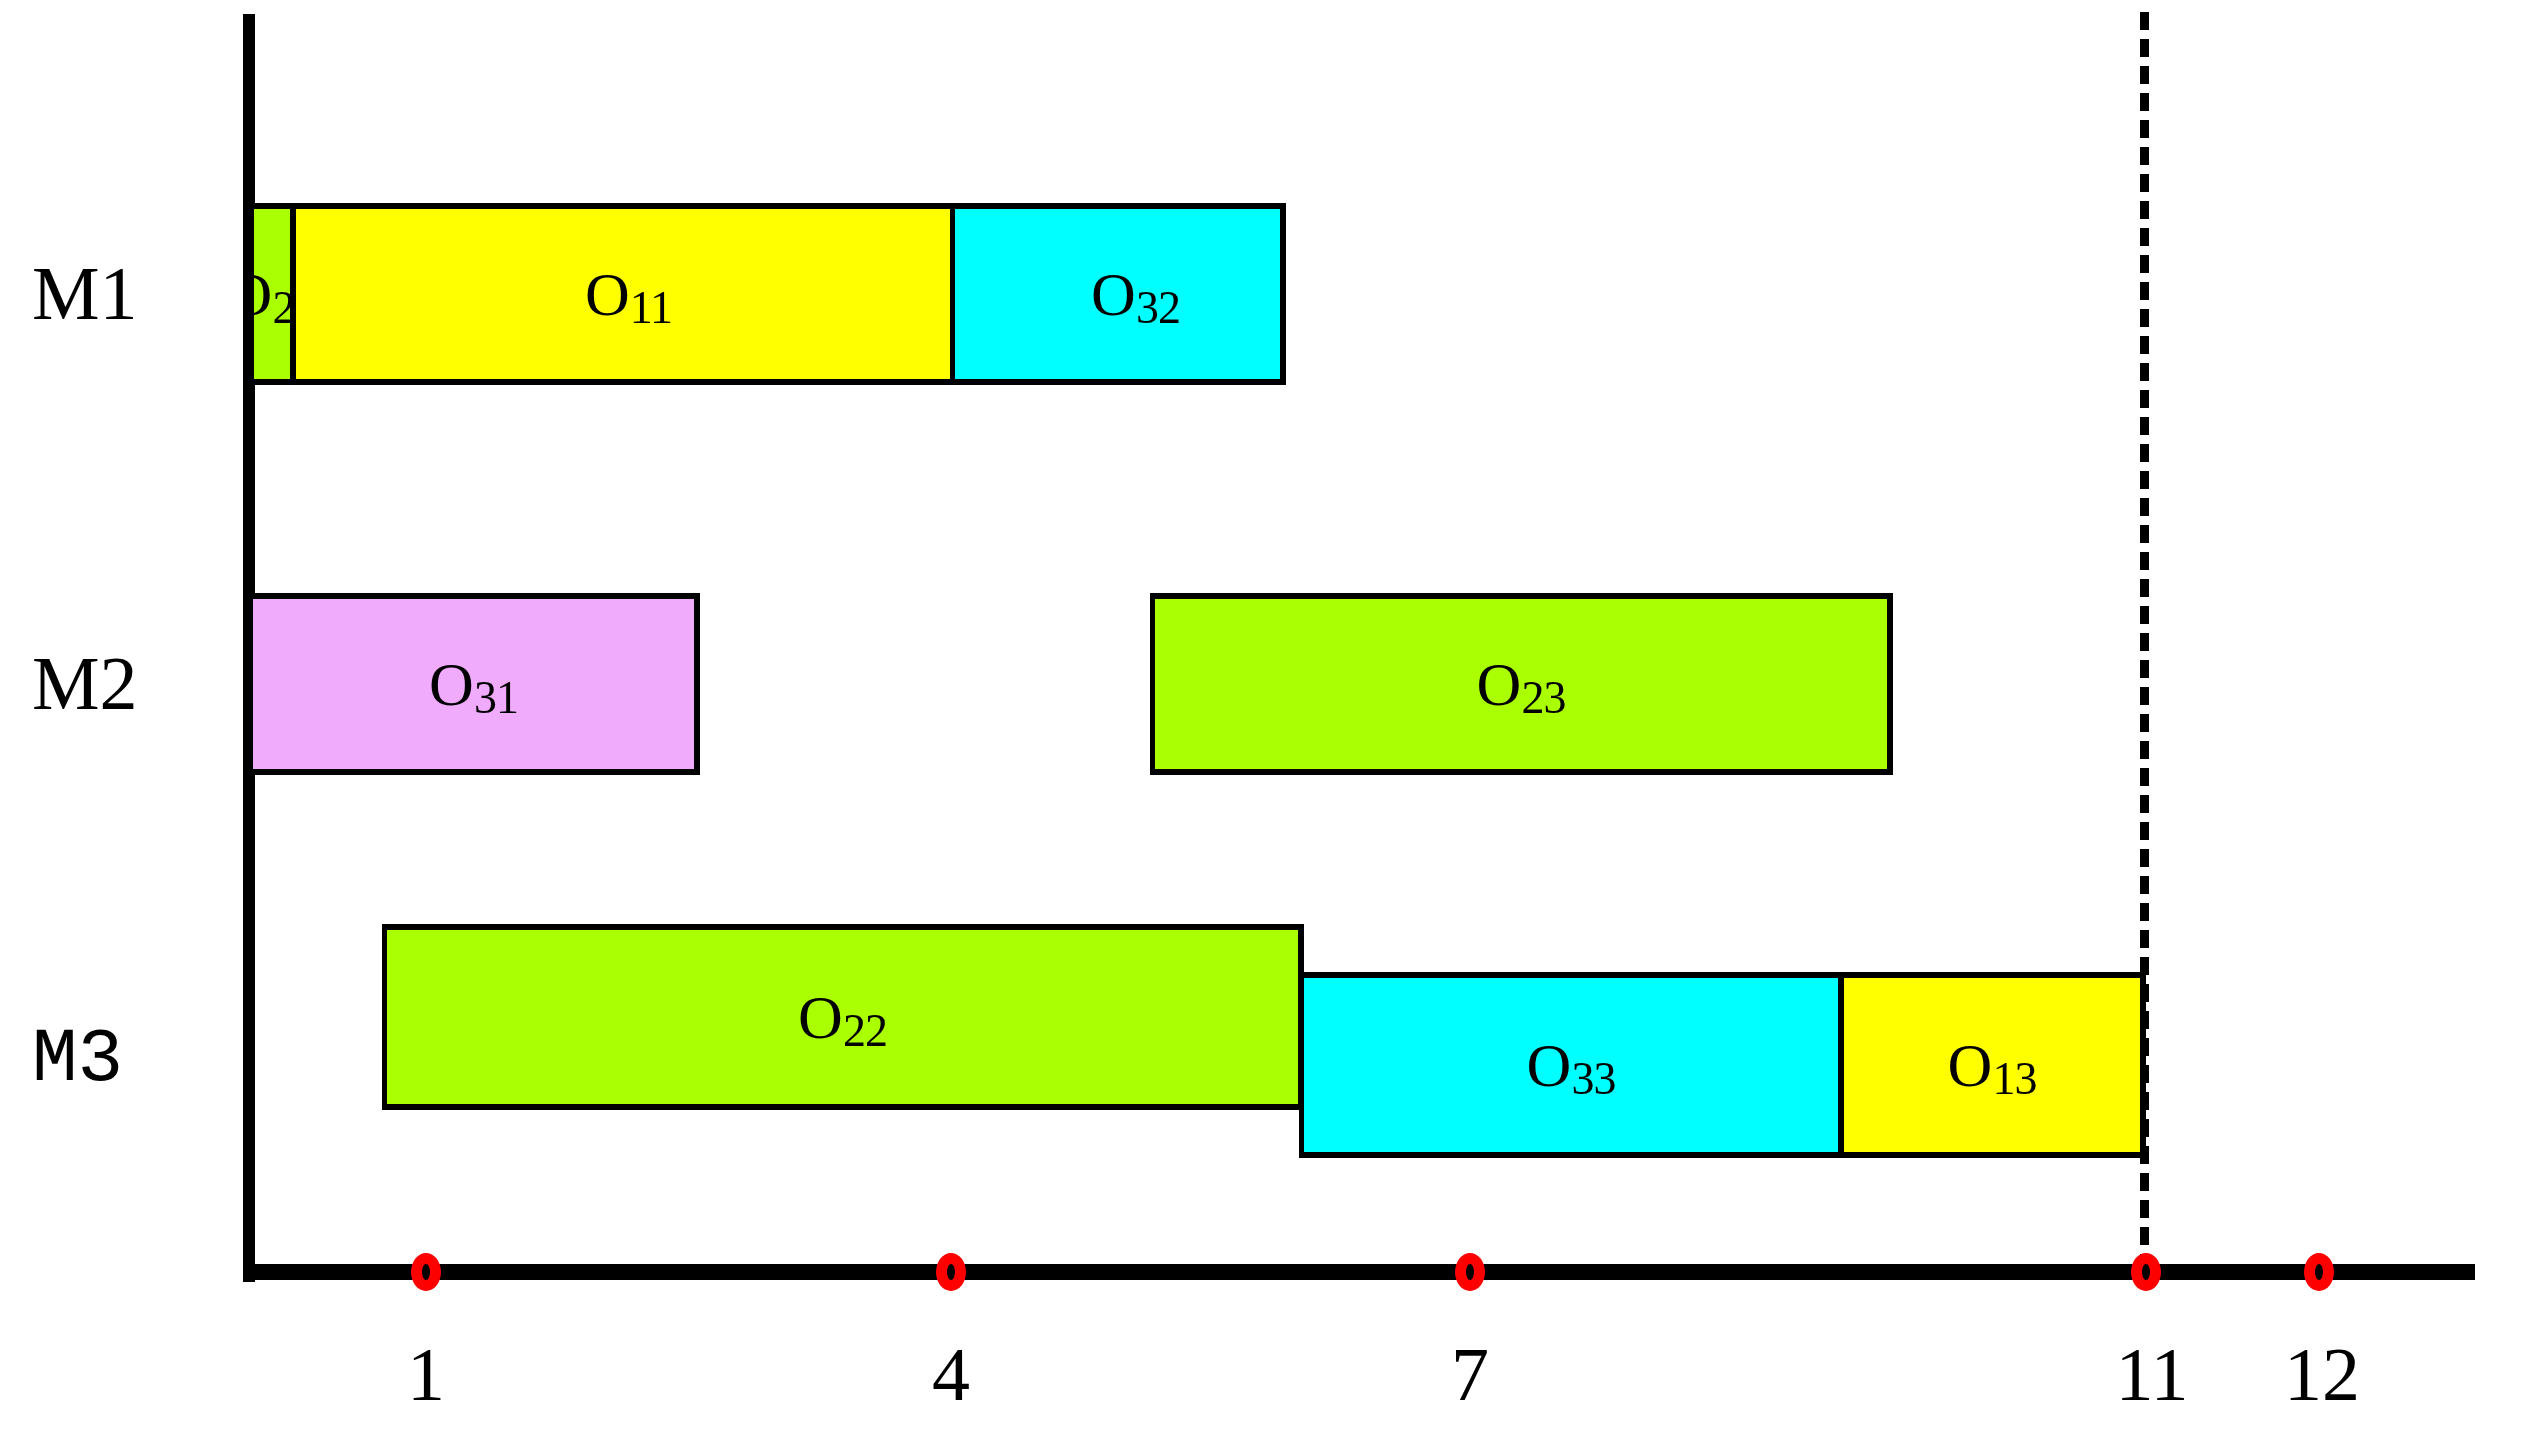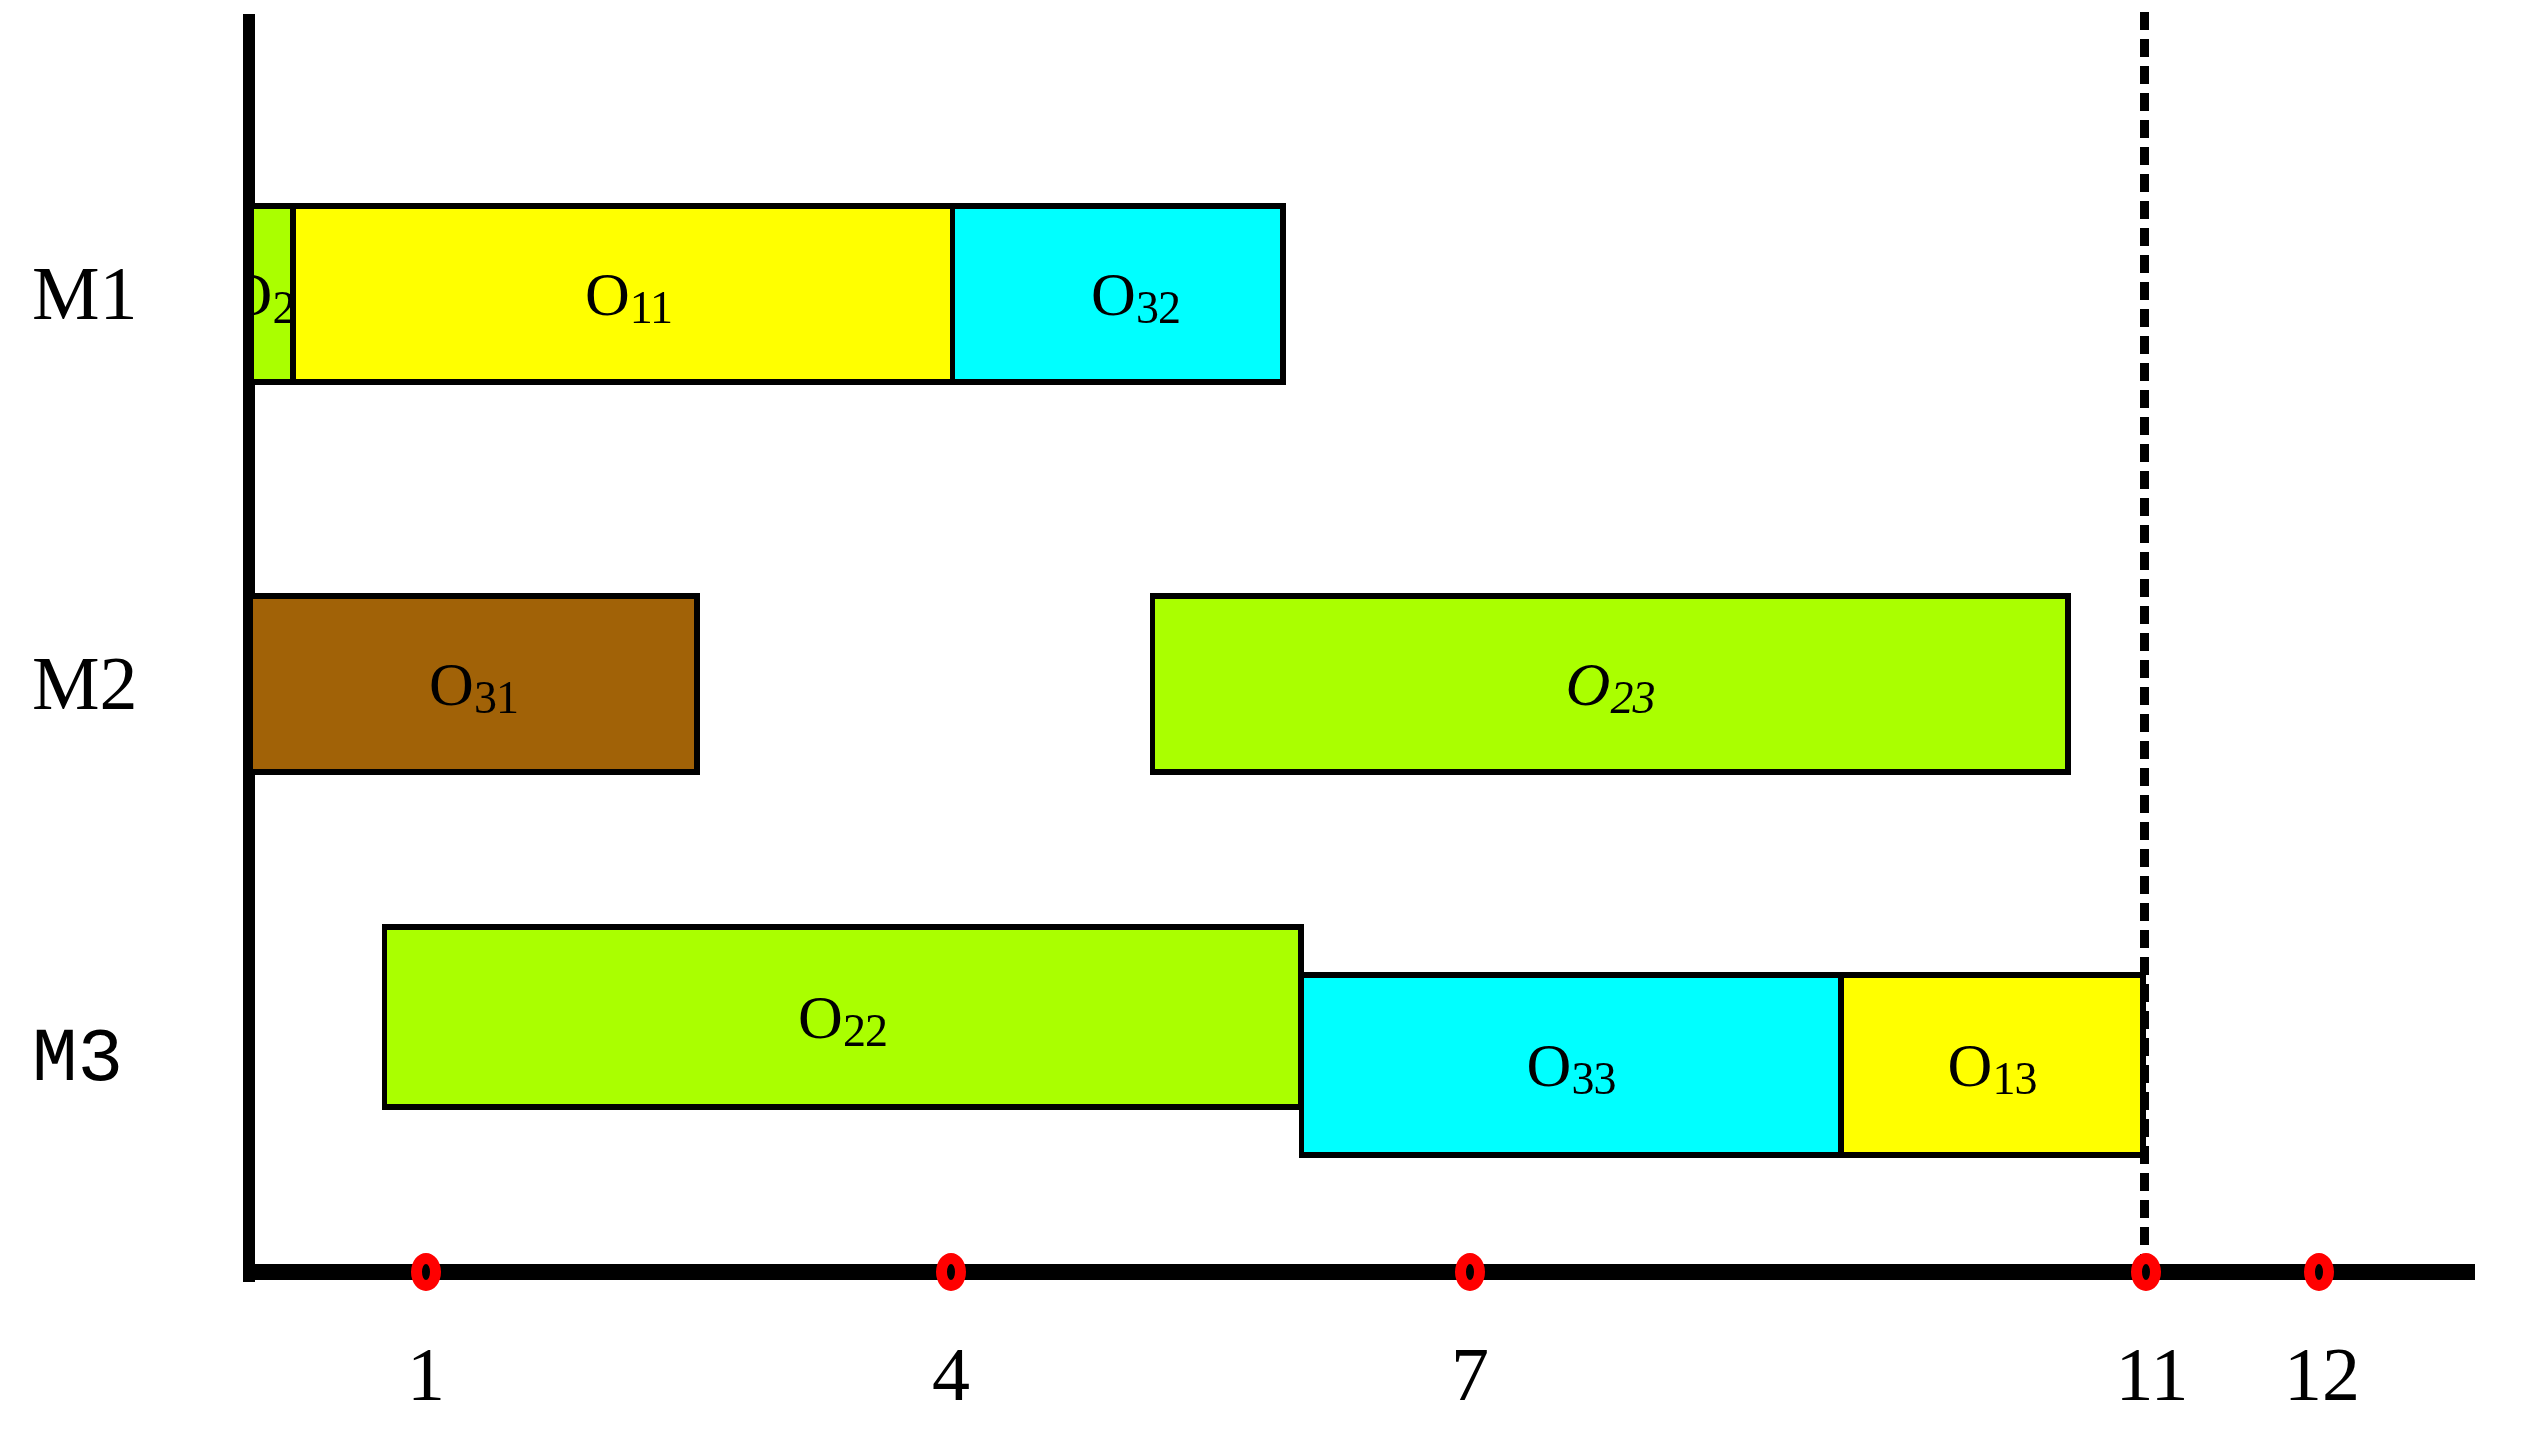--- a/index.html
+++ b/index.html
@@ -93,24 +93,24 @@
   <div class="bar" style="left:248px;top:203px;width:48px;height:182px;background:#aaff00;">
     <span class="bar-label"><span>O</span><span class="sub">21</span></span>
   </div>
   <div class="bar" style="left:291px;top:203px;width:676px;height:182px;background:#ffff00;">
     <span class="bar-label"><span>O</span><span class="sub">11</span></span>
   </div>
   <div class="bar" style="left:950px;top:203px;width:336px;height:182px;background:#00ffff;padding-left:36px;">
     <span class="bar-label"><span>O</span><span class="sub">32</span></span>
   </div>
 
-  <div class="bar" style="left:248px;top:593px;width:452px;height:182px;background:#a16207;">
+  <div class="bar" style="left:248px;top:593px;width:452px;height:182px;background:#f0abfc;">
     <span class="bar-label"><span>O</span><span class="sub">31</span></span>
   </div>
-  <div class="bar" style="left:1150px;top:593px;width:921px;height:182px;background:#aaff00;font-style:italic;">
+  <div class="bar" style="left:1150px;top:593px;width:743px;height:182px;background:#aaff00;">
     <span class="bar-label"><span>O</span><span class="sub">23</span></span>
   </div>
 
   <div class="bar" style="left:382px;top:924px;width:922px;height:186px;background:#aaff00;">
     <span class="bar-label"><span>O</span><span class="sub">22</span></span>
   </div>
   <div class="bar" style="left:1299px;top:972px;width:545px;height:186px;background:#00ffff;">
     <span class="bar-label"><span>O</span><span class="sub">33</span></span>
   </div>
   <div class="bar" style="left:1839px;top:972px;width:307px;height:186px;background:#ffff00;">

